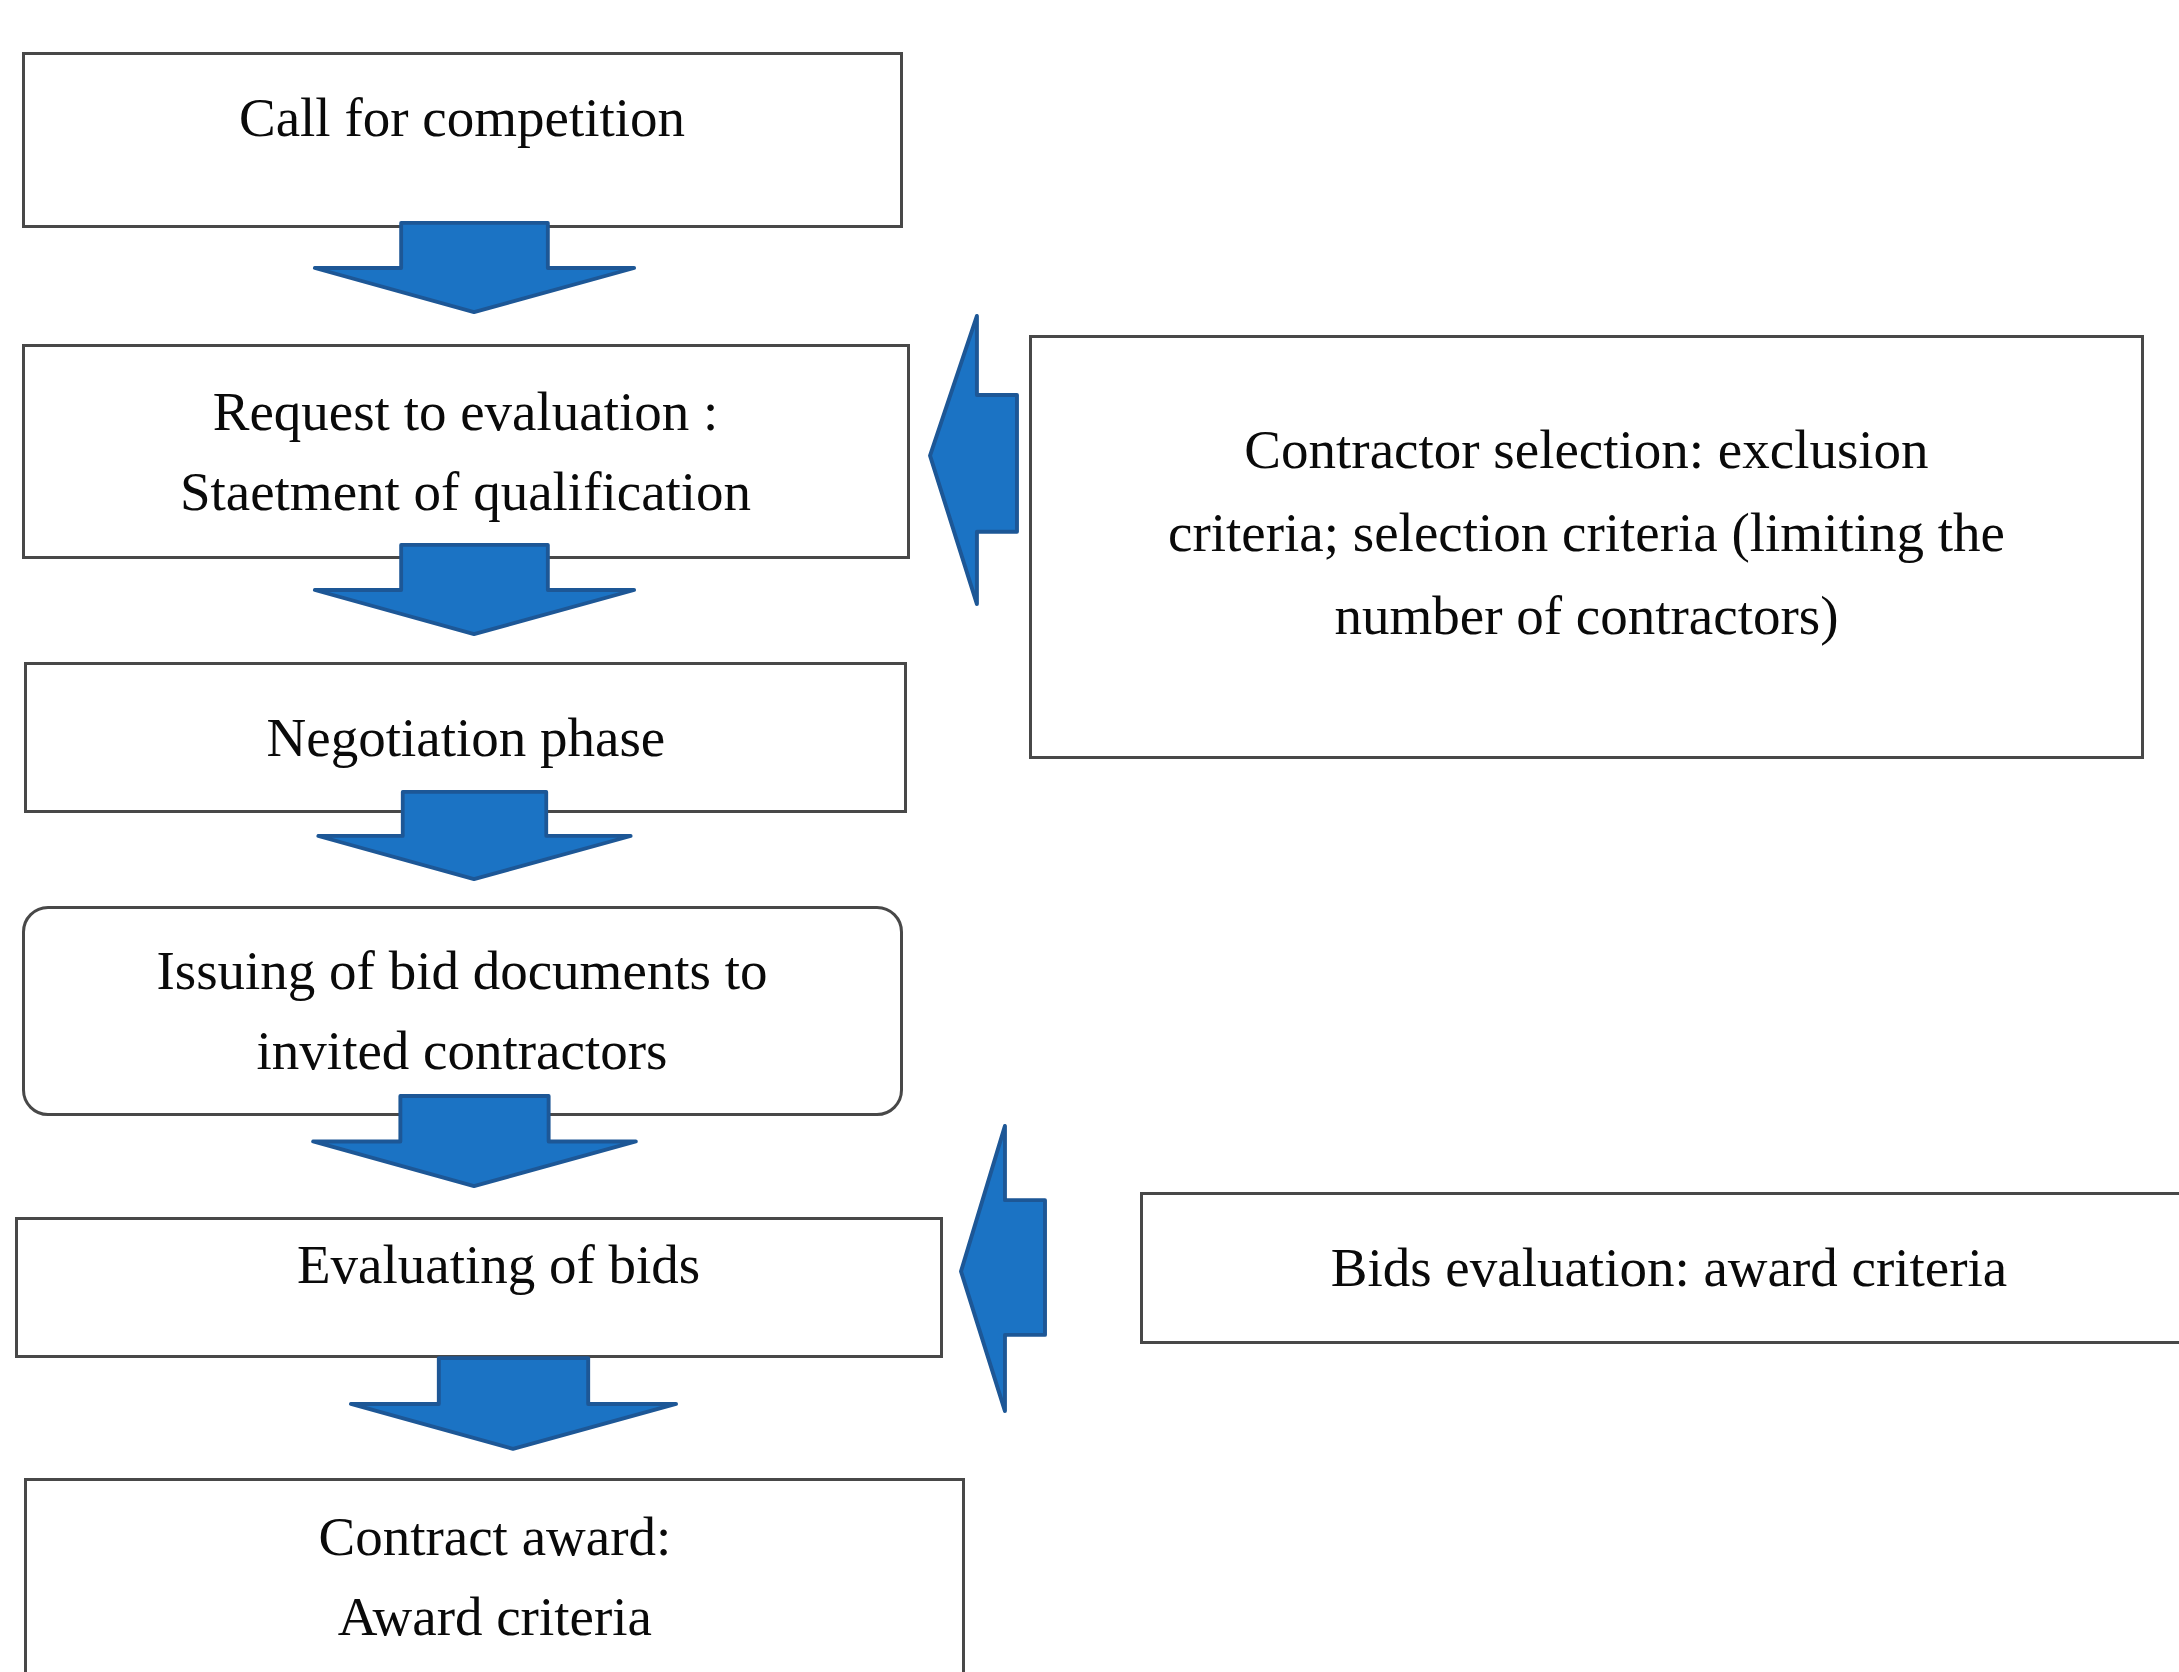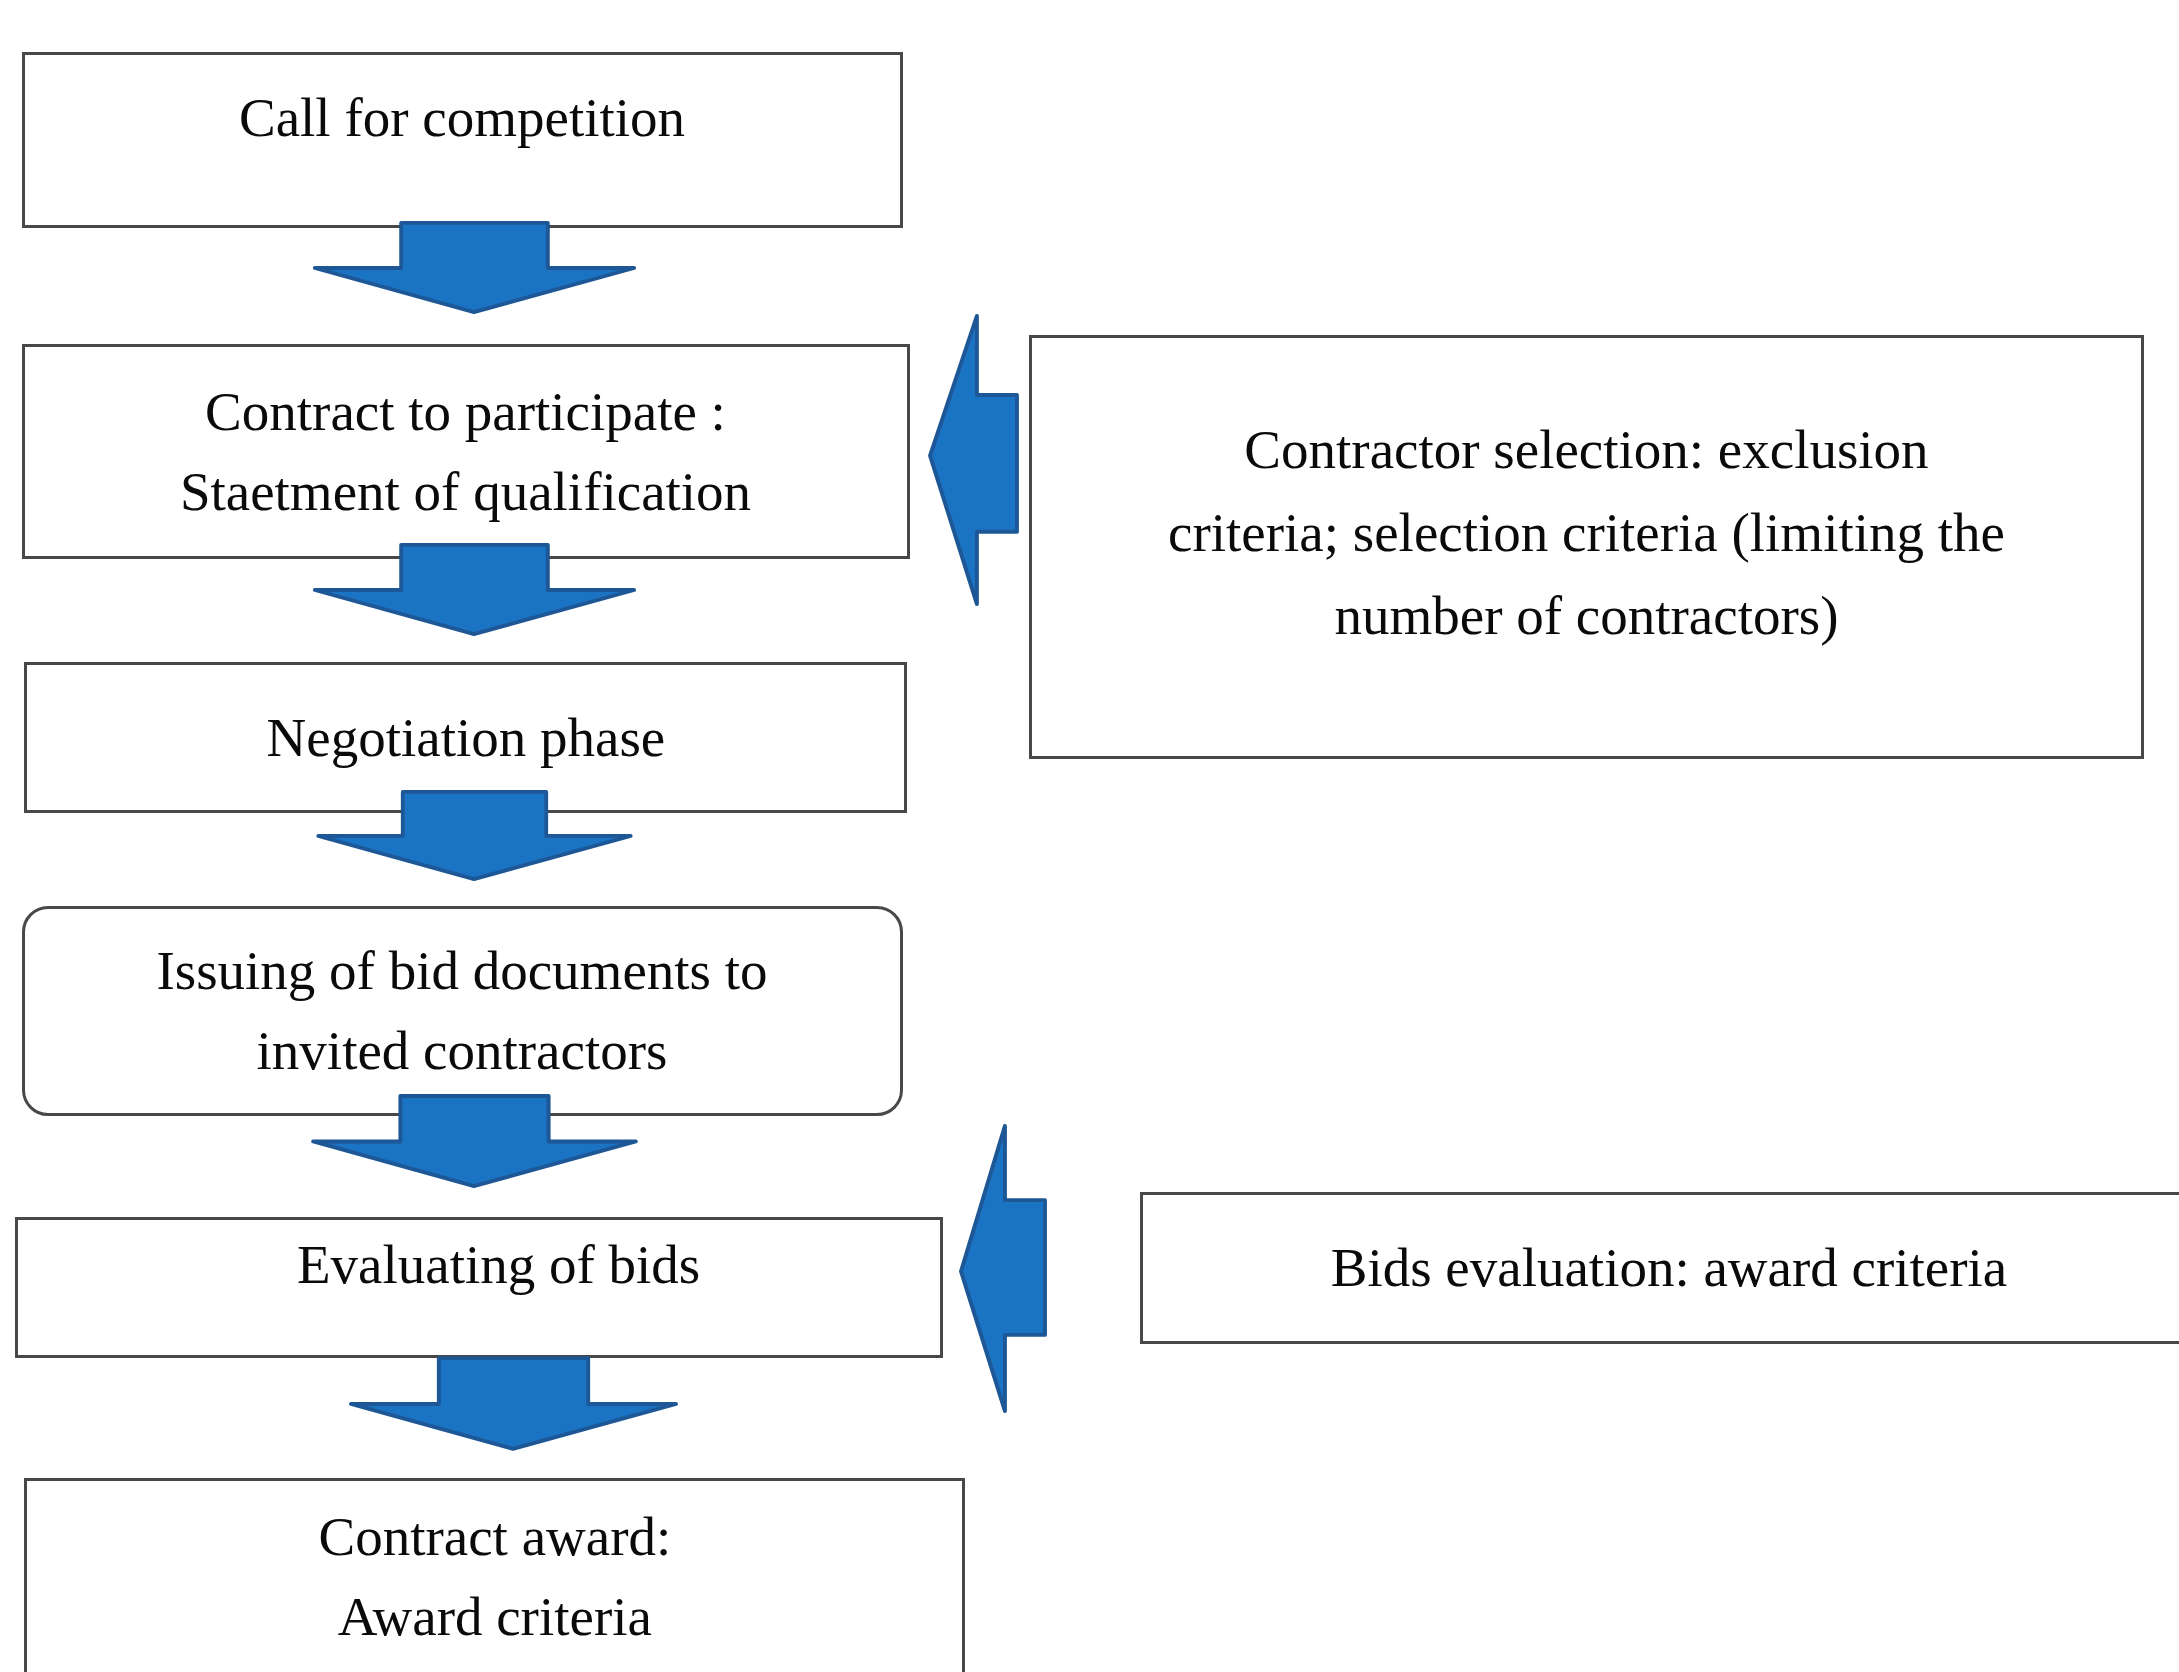--- a/index.html
+++ b/index.html
@@ -48,21 +48,21 @@
 </head>
 <body>
 
 <div id="canvas">
 
   <div class="box text-high" style="left:21.5px;top:27px;width:881px;height:176px;">
     <span class="line">Call for competition</span>
   </div>
 
   <div class="box" style="left:21.5px;top:319px;width:888px;height:215px;">
-    <span class="line">Contract to participate :</span>
+    <span class="line">Request to evaluation :</span>
     <span class="line">Staetment of qualification</span>
   </div>
 
   <div class="box" style="left:24.4px;top:637px;width:883px;height:151px;">
     <span class="line">Negotiation phase</span>
   </div>
 
   <div class="box" style="left:21.5px;top:881px;width:881px;height:210px;border-radius:26px;">
     <span class="line">Issuing of bid documents to</span>
     <span class="line">invited contractors</span>

